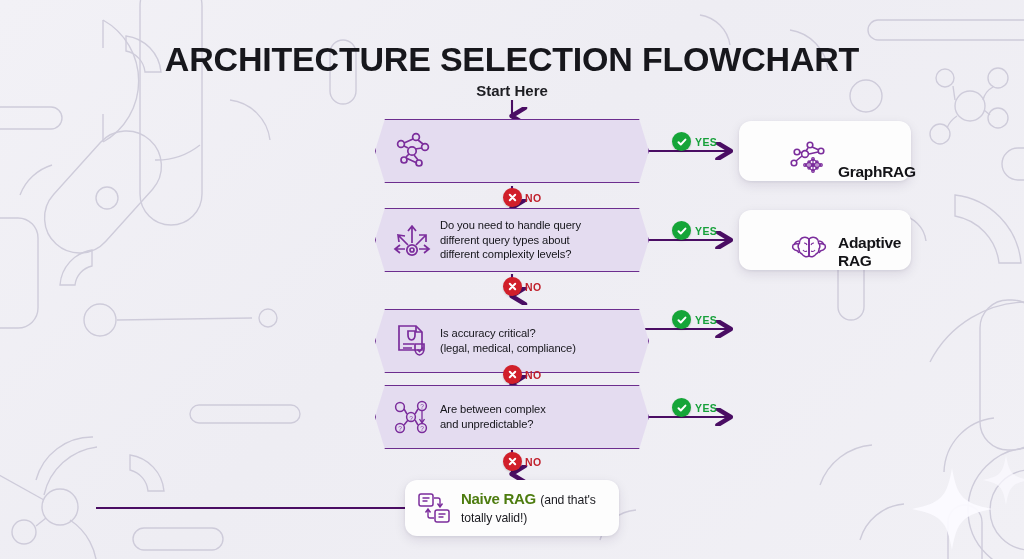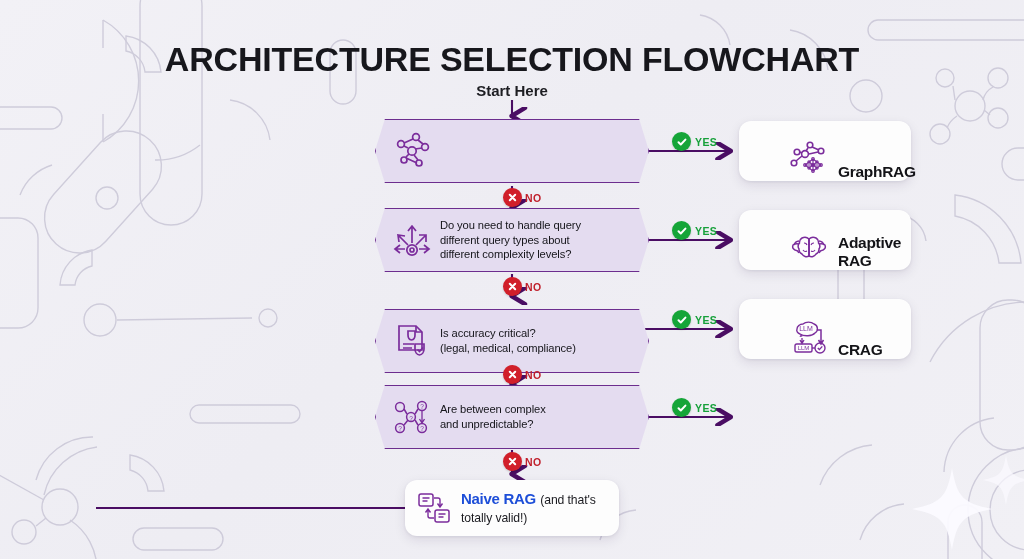--- a/index.html
+++ b/index.html
@@ -82,21 +82,21 @@
     position: absolute;
     left: 405px; top: 480px;
     width: 214px; height: 56px;
     background: #fdfdfd;
     border-radius: 12px;
     display:flex; align-items:center;
     box-shadow: 0 4px 12px rgba(40,20,70,0.10), 0 1px 3px rgba(40,20,70,0.08);
   }
   #final-card .res-icon { width: 42px; flex:0 0 42px; display:flex; align-items:center; justify-content:center; margin-left:8px;}
   #final-card .fin-text { padding-left: 6px; }
-  #final-card .fin-title { font-size: 15px; font-weight: 700; color:#1d4ed8; letter-spacing:-0.3px; line-height:1.15;}
+  #final-card .fin-title { font-size: 15px; font-weight: 700; color:#4d7c0f; letter-spacing:-0.3px; line-height:1.15;}
   #final-card .fin-sub { font-size: 12.2px; color:#1b1b20; line-height:1.2; letter-spacing:-0.1px;}
 
   
   .yes-badge {
     position:absolute; display:flex; align-items:center; gap:4px;
   }
   .yes-badge .circ {
     width:19px;height:19px;border-radius:50%;background:#15a538;
     display:flex;align-items:center;justify-content:center;
     box-shadow:0 1px 2px rgba(0,0,0,.18);
@@ -386,37 +386,20 @@
         <path d="M21 11 L21 28" stroke-width="1.2"></path>
         <path d="M16 15 a3 3 0 0 1 3 2 M15 22 a3 3 0 0 0 4 1 M26 15 a3 3 0 0 0 -3 2 M27 22 a3 3 0 0 1 -4 1" stroke-width="1.1"></path>
         <path d="M11 16 a6 5 0 0 0 -6 1 a4 4 0 0 0 2 5 a5 5 0 0 1 4 3"></path>
         <path d="M31 16 a6 5 0 0 1 6 1 a4 4 0 0 1 -2 5 a5 5 0 0 0 -4 3"></path>
         <path d="M6 17 a6 6 0 0 1 5 -4 M36 17 a6 6 0 0 0 -5 -4"></path>
       </svg>
     </span>
     <span class="res-label">Adaptive RAG</span>
   </div>
 
-  <div class="result-card" style="left:739px; top:299px;">
-    <span class="res-icon">
-      <svg width="42" height="42" viewBox="0 0 42 42" fill="none" stroke="#7b2d9c" stroke-width="1.4">
-        <path d="M9 12 a6 5 0 0 1 6 -5 a7 5 0 0 1 11 0 a5 5 0 0 1 1 9 a9 5 0 0 1 -15 1 a5 4 0 0 1 -3 -5 z"></path>
-        <text x="18" y="14" font-size="7" fill="#7b2d9c" stroke="none" text-anchor="middle" font-family="Liberation Sans, sans-serif">LLM</text>
-        <path d="M13 17 l-1.5 3 l3 -0.5z" fill="#7b2d9c" stroke="none"></path>
-        <path d="M29 13 L33 13 L33 26 M30.5 23 L33 27 L35.5 23" stroke-width="1.5"></path>
-        <path d="M14 21 L14 25 M12 23 L14 26.5 L16 23" stroke-width="1.3"></path>
-        <rect x="7" y="27" width="17" height="8" rx="1.8"></rect>
-        <text x="15.5" y="33" font-size="6" fill="#7b2d9c" stroke="none" text-anchor="middle" font-family="Liberation Sans, sans-serif">LLM</text>
-        <circle cx="32" cy="31" r="5"></circle>
-        <path d="M29.8 31 L31.4 32.6 L34.3 29.4" stroke-width="1.4"></path>
-        <path d="M24 31 L27 31"></path>
-      </svg>
-    </span>
-    <span class="res-label">CRAG</span>
-  </div>
 
 
   <div id="final-card">
     <span class="res-icon">
       <svg width="40" height="40" viewBox="0 0 40 40" fill="none" stroke="#7b2d9c" stroke-width="1.5">
         <rect x="5" y="6" width="14" height="12" rx="2"></rect>
         <path d="M8.5 10 h7 M8.5 13 h5"></path>
         <path d="M20 10 h4 a2 2 0 0 1 2 2 v6 M23.5 15.5 L26 19 L28.5 15.5" stroke-width="1.4"></path>
         <rect x="21" y="22" width="14" height="12" rx="2"></rect>
         <path d="M24.5 26 h7 M24.5 29 h5"></path>

